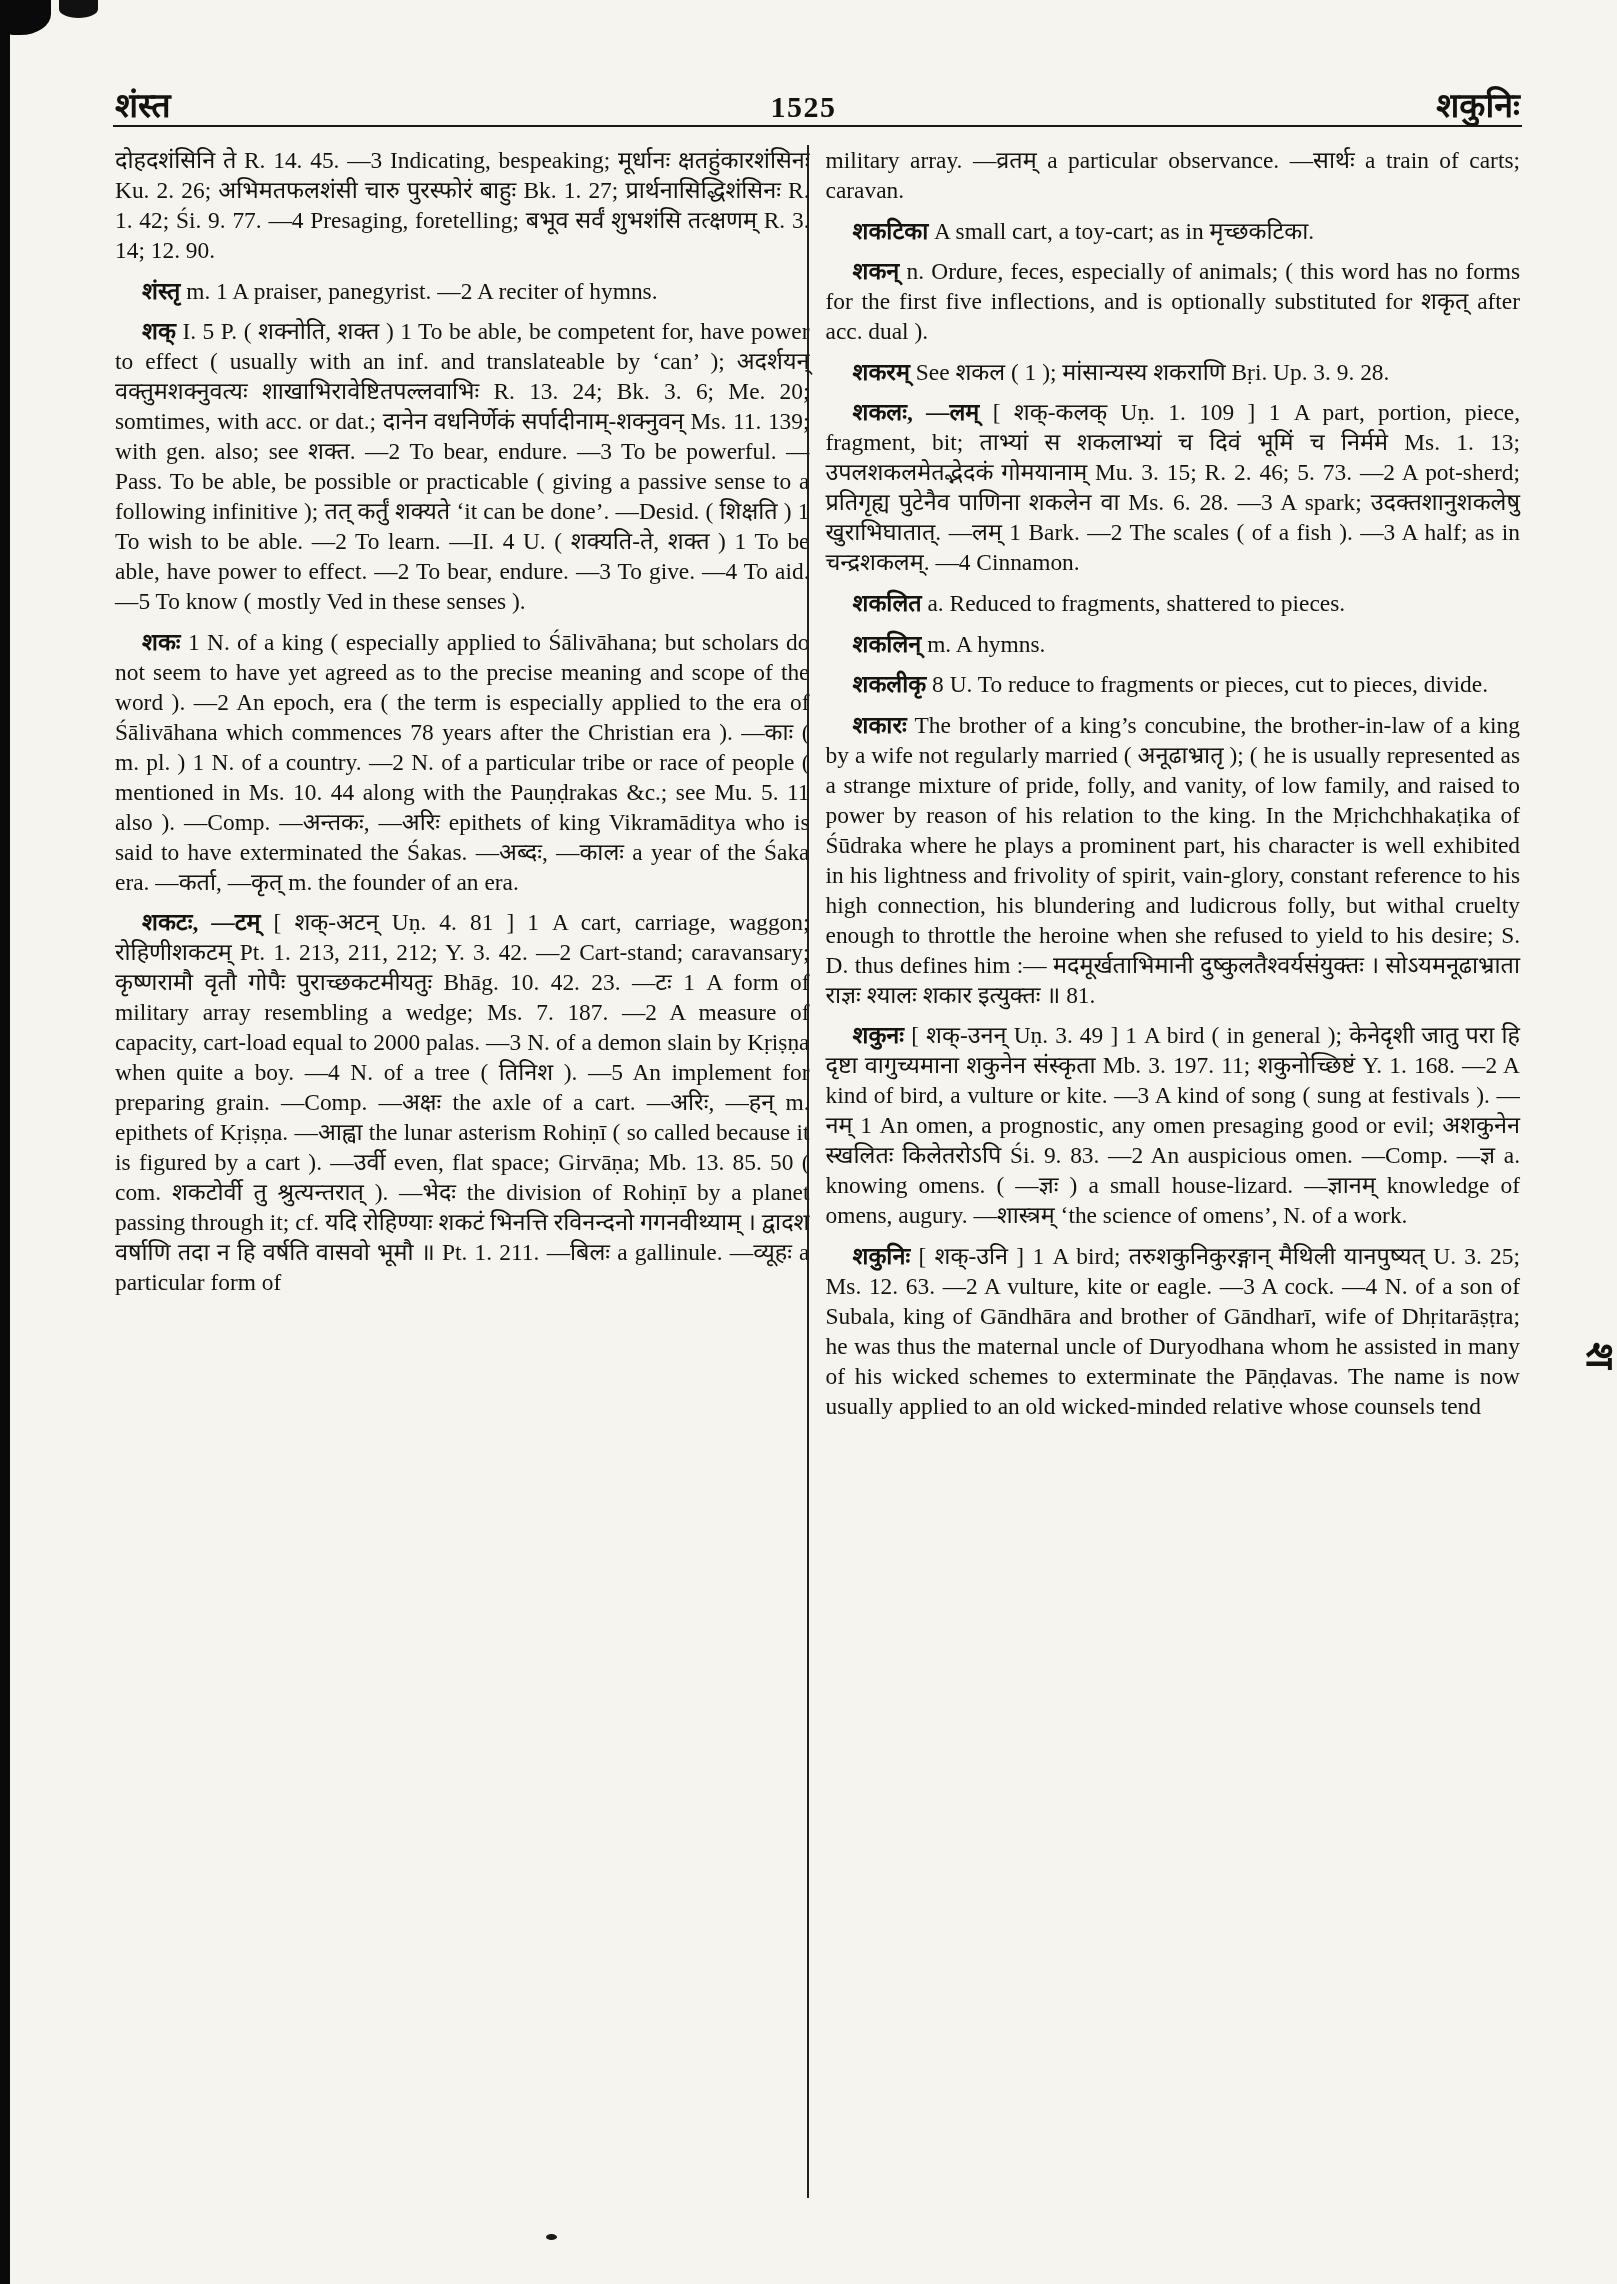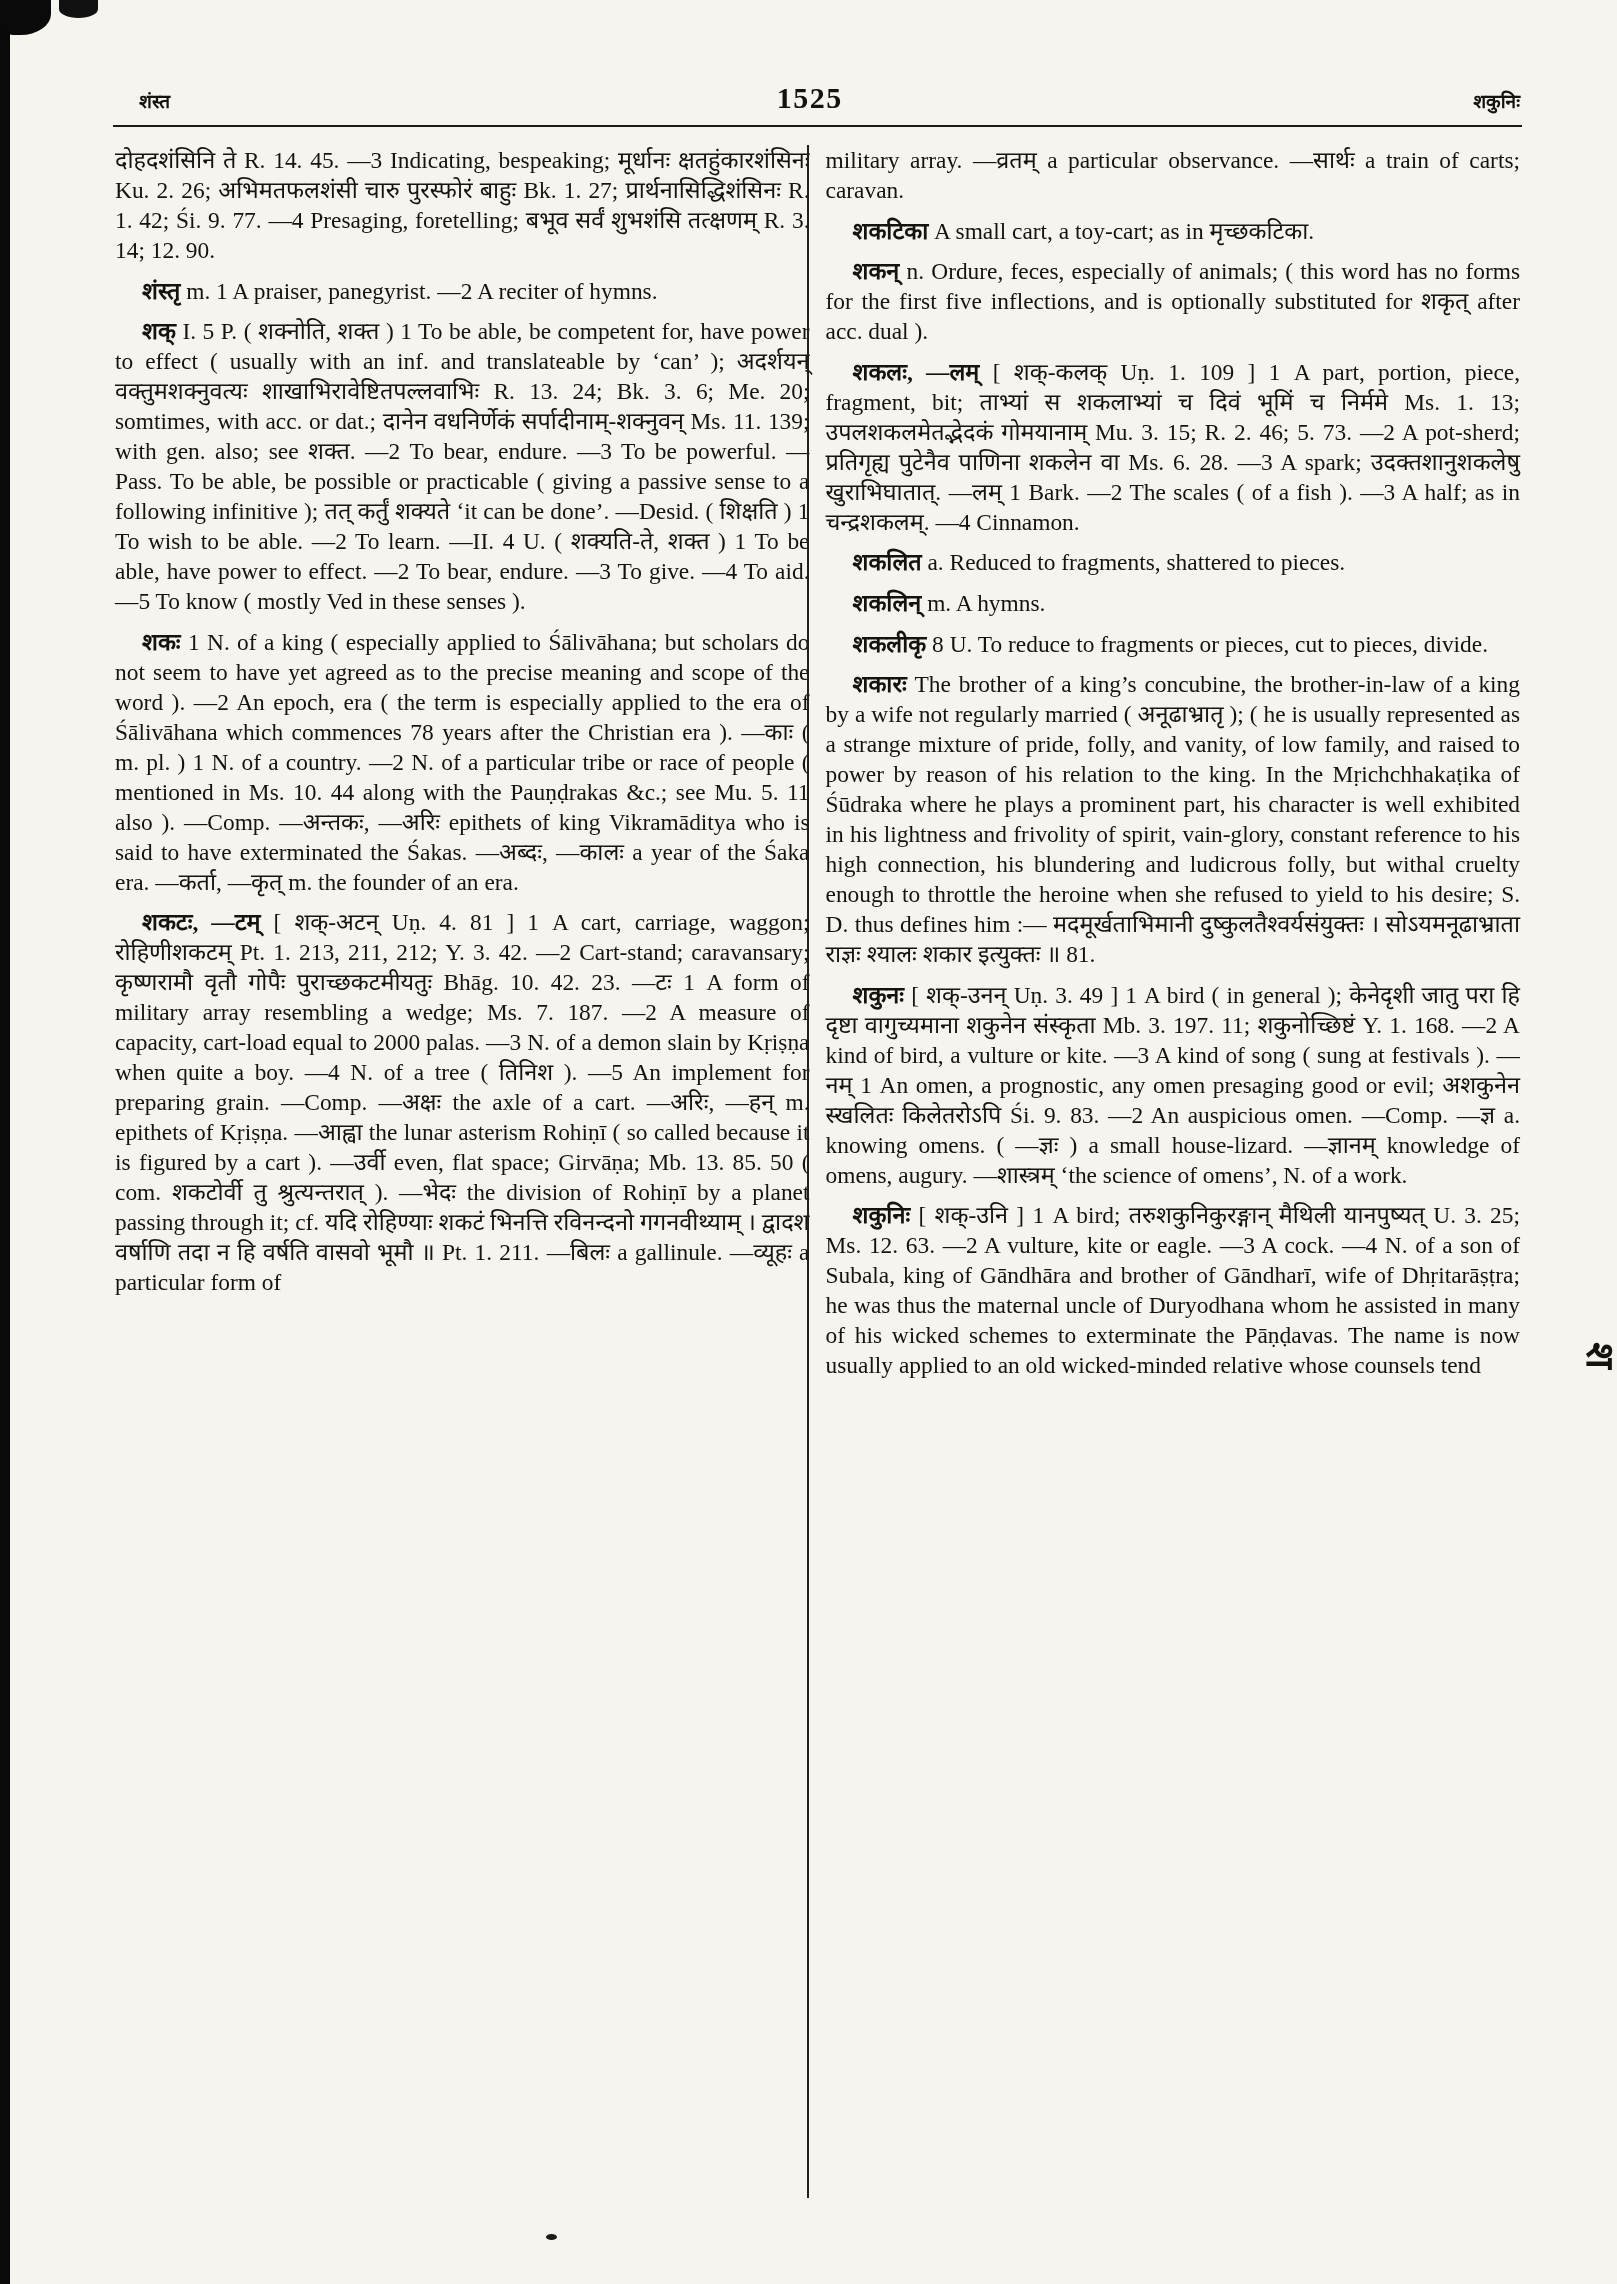--- a/index.html
+++ b/index.html
@@ -14,21 +14,21 @@
   
   .edge-left{position:absolute;left:0;top:0;width:9.8px;height:2284px;background:#0a0a0a;}
   .blob-corner{position:absolute;left:0;top:0;width:51px;height:35px;background:#0a0a0a;border-radius:0 0 60% 30%;}
   .blob-top{position:absolute;left:59px;top:0;width:39px;height:18px;background:#111;border-radius:0 0 50% 50%;}
   .speck{position:absolute;left:546px;top:2234px;width:10.6px;height:6px;background:#1c1a17;border-radius:50%;}
 
   header{
     position:absolute;top:81px;left:115px;right:97px;
     display:flex;justify-content:space-between;align-items:baseline;
   }
-  .run-head{font-weight:bold;font-size:19px;margin-left:24px;}
+  .run-head{font-weight:bold;font-size:34px;}
   .pageno{font-weight:bold;font-size:30px;letter-spacing:1.5px;}
   .rule{position:absolute;top:125px;left:113px;right:95px;height:2.3px;background:#1b1914;}
 
   .columns{
     position:absolute;top:145px;left:115px;right:97px;
     display:flex;gap:16px;
   }
   .col{flex:1;min-width:0;}
   .divider{position:absolute;left:807px;top:145px;width:1.5px;height:2053px;background:#24211c;}
 
@@ -69,20 +69,21 @@
       <p class="entry"><b class="hw">शंस्तृ</b><span> m. 1 A praiser, panegyrist. —2 A reciter of hymns.</span></p>
       <p class="entry"><b class="hw">शक्</b><span> I. 5 P. ( शक्नोति, शक्त ) 1 To be able, be competent for, have power to effect ( usually with an inf. and translateable by ‘can’ ); अदर्शयन् वक्तुमशक्नुवत्यः शाखाभिरावेष्टितपल्लवाभिः R. 13. 24; Bk. 3. 6; Me. 20; somtimes, with acc. or dat.; दानेन वधनिर्णेकं सर्पादीनाम्-शक्नुवन् Ms. 11. 139; with gen. also; see शक्त. —2 To bear, endure. —3 To be powerful. —Pass. To be able, be possible or practicable ( giving a passive sense to a following infinitive ); तत् कर्तुं शक्यते ‘it can be done’. —Desid. ( शिक्षति ) 1 To wish to be able. —2 To learn. —II. 4 U. ( शक्यति-ते, शक्त ) 1 To be able, have power to effect. —2 To bear, endure. —3 To give. —4 To aid. —5 To know ( mostly Ved in these senses ).</span></p>
       <p class="entry"><b class="hw">शकः</b><span> 1 N. of a king ( especially applied to Śālivāhana; but scholars do not seem to have yet agreed as to the precise meaning and scope of the word ). —2 An epoch, era ( the term is especially applied to the era of Śālivāhana which commences 78 years after the Christian era ). —काः ( m. pl. ) 1 N. of a country. —2 N. of a particular tribe or race of people ( mentioned in Ms. 10. 44 along with the Pauṇḍrakas &amp;c.; see Mu. 5. 11 also ). —Comp. —अन्तकः, —अरिः epithets of king Vikramāditya who is said to have exterminated the Śakas. —अब्दः, —कालः a year of the Śaka era. —कर्ता, —कृत् m. the founder of an era.</span></p>
       <p class="entry"><b class="hw">शकटः, —टम्</b><span> [ शक्-अटन् Uṇ. 4. 81 ] 1 A cart, carriage, waggon; रोहिणीशकटम् Pt. 1. 213, 211, 212; Y. 3. 42. —2 Cart-stand; caravansary; कृष्णरामौ वृतौ गोपैः पुराच्छकटमीयतुः Bhāg. 10. 42. 23. —टः 1 A form of military array resembling a wedge; Ms. 7. 187. —2 A measure of capacity, cart-load equal to 2000 palas. —3 N. of a demon slain by Kṛiṣṇa when quite a boy. —4 N. of a tree ( तिनिश ). —5 An implement for preparing grain. —Comp. —अक्षः the axle of a cart. —अरिः, —हन् m. epithets of Kṛiṣṇa. —आह्वा the lunar asterism Rohiṇī ( so called because it is figured by a cart ). —उर्वी even, flat space; Girvāṇa; Mb. 13. 85. 50 ( com. शकटोर्वी तु श्रुत्यन्तरात् ). —भेदः the division of Rohiṇī by a planet passing through it; cf. यदि रोहिण्याः शकटं भिनत्ति रविनन्दनो गगनवीथ्याम् । द्वादश वर्षाणि तदा न हि वर्षति वासवो भूमौ ॥ Pt. 1. 211. —बिलः a gallinule. —व्यूहः a particular form of</span></p>
     </section>
 
     <section class="col">
       <p class="entry cont"><b class="hw"></b><span>military array. —व्रतम् a particular observance. —सार्थः a train of carts; caravan.</span></p>
       <p class="entry"><b class="hw">शकटिका</b><span> A small cart, a toy-cart; as in मृच्छकटिका.</span></p>
       <p class="entry"><b class="hw">शकन्</b><span> n. Ordure, feces, especially of animals; ( this word has no forms for the first five inflections, and is optionally substituted for शकृत् after acc. dual ).</span></p>
+      <p class="entry"><b class="hw">शकरम्</b><span> See शकल ( 1 ); मांसान्यस्य शकराणि Bṛi. Up. 3. 9. 28.</span></p>
       <p class="entry"><b class="hw">शकलः, —लम्</b><span> [ शक्-कलक् Uṇ. 1. 109 ] 1 A part, portion, piece, fragment, bit; ताभ्यां स शकलाभ्यां च दिवं भूमिं च निर्ममे Ms. 1. 13; उपलशकलमेतद्भेदकं गोमयानाम् Mu. 3. 15; R. 2. 46; 5. 73. —2 A pot-sherd; प्रतिगृह्य पुटेनैव पाणिना शकलेन वा Ms. 6. 28. —3 A spark; उदक्तशानुशकलेषु खुराभिघातात्. —लम् 1 Bark. —2 The scales ( of a fish ). —3 A half; as in चन्द्रशकलम्. —4 Cinnamon.</span></p>
       <p class="entry"><b class="hw">शकलित</b><span> a. Reduced to fragments, shattered to pieces.</span></p>
       <p class="entry"><b class="hw">शकलिन्</b><span> m. A hymns.</span></p>
       <p class="entry"><b class="hw">शकलीकृ</b><span> 8 U. To reduce to fragments or pieces, cut to pieces, divide.</span></p>
       <p class="entry"><b class="hw">शकारः</b><span> The brother of a king’s concubine, the brother-in-law of a king by a wife not regularly married ( अनूढाभ्रातृ ); ( he is usually represented as a strange mixture of pride, folly, and vanity, of low family, and raised to power by reason of his relation to the king. In the Mṛichchhakaṭika of Śūdraka where he plays a prominent part, his character is well exhibited in his lightness and frivolity of spirit, vain-glory, constant reference to his high connection, his blundering and ludicrous folly, but withal cruelty enough to throttle the heroine when she refused to yield to his desire; S. D. thus defines him :— मदमूर्खताभिमानी दुष्कुलतैश्वर्यसंयुक्तः । सोऽयमनूढाभ्राता राज्ञः श्यालः शकार इत्युक्तः ॥ 81.</span></p>
       <p class="entry"><b class="hw">शकुनः</b><span> [ शक्-उनन् Uṇ. 3. 49 ] 1 A bird ( in general ); केनेदृशी जातु परा हि दृष्टा वागुच्यमाना शकुनेन संस्कृता Mb. 3. 197. 11; शकुनोच्छिष्टं Y. 1. 168. —2 A kind of bird, a vulture or kite. —3 A kind of song ( sung at festivals ). —नम् 1 An omen, a prognostic, any omen presaging good or evil; अशकुनेन स्खलितः किलेतरोऽपि Śi. 9. 83. —2 An auspicious omen. —Comp. —ज्ञ a. knowing omens. ( —ज्ञः ) a small house-lizard. —ज्ञानम् knowledge of omens, augury. —शास्त्रम् ‘the science of omens’, N. of a work.</span></p>
       <p class="entry"><b class="hw">शकुनिः</b><span> [ शक्-उनि ] 1 A bird; तरुशकुनिकुरङ्गान् मैथिली यानपुष्यत् U. 3. 25; Ms. 12. 63. —2 A vulture, kite or eagle. —3 A cock. —4 N. of a son of Subala, king of Gāndhāra and brother of Gāndharī, wife of Dhṛitarāṣṭra; he was thus the maternal uncle of Duryodhana whom he assisted in many of his wicked schemes to exterminate the Pāṇḍavas. The name is now usually applied to an old wicked-minded relative whose counsels tend</span></p>
     </section>
   </main>
 

